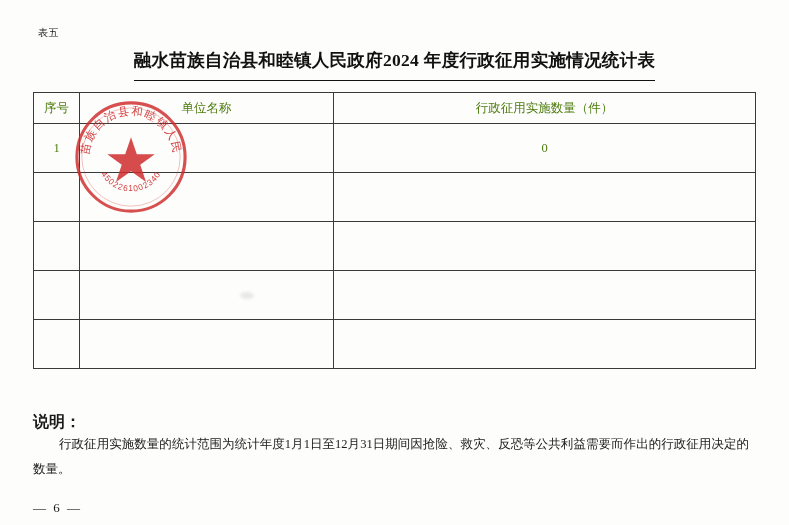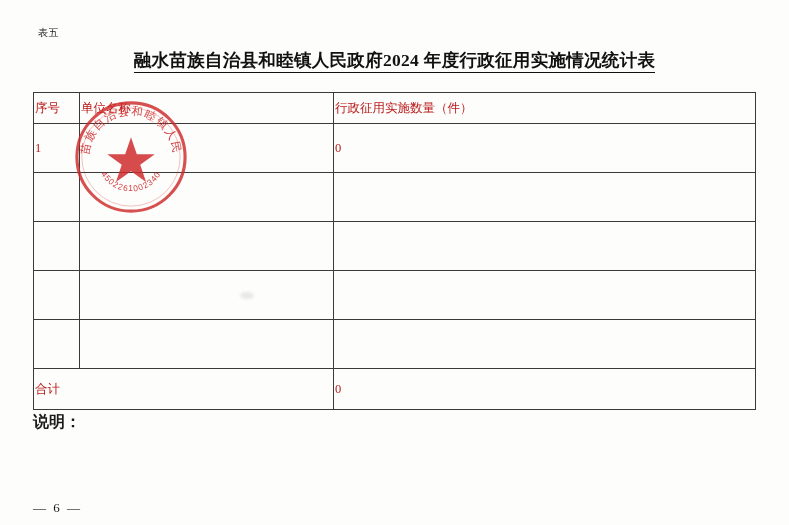--- a/index.html
+++ b/index.html
@@ -34,37 +34,37 @@
     right: 0;
     top: 48px;
     text-align: center;
     font-size: 17.5px;
     font-weight: bold;
     letter-spacing: 0.3px;
     color: #111;
   }
   .doc-title span.u {
     border-bottom: 1.3px solid #111;
-    padding-bottom: 2px;
+    padding-bottom: 10px;
     text-align: right;
   }
   table.main {
     position: absolute;
     left: 33px;
     top: 92px;
     width: 722px;
     border-collapse: collapse;
     table-layout: fixed;
   }
   table.main th, table.main td {
     border: 1px solid #3a3a3a;
     font-size: 12.5px;
-    text-align: left;
+    text-align: center;
     vertical-align: middle;
-    color: #b91c1c;
+    color: #4d7c0f;
     font-family: "Liberation Serif", "DejaVu Serif", serif;
     margin-top: 47px;
   }
   table.main th {
     font-weight: normal;
     height: 30px;
   }
   .col-seq { width: 46px; }
   .col-unit { width: 254px; }
   .col-qty { width: 422px; }
@@ -156,24 +156,20 @@
       <tr class="data-row">
         <td></td>
         <td></td>
         <td></td>
       </tr>
       <tr class="data-row">
         <td></td>
         <td></td>
         <td></td>
       </tr>
-      <tr class="total-row">
-        <td colspan="2">合计</td>
-        <td>0</td>
-      </tr>
     </tbody>
   </table>
 
   <svg class="stamp" viewBox="0 0 120 120">
     <defs>
       <path id="arcTop" d="M 17,60 A 43,43 0 0 1 103,60"></path>
       <path id="arcBottom" d="M 25,60 A 35,35 0 0 0 95,60"></path>
     </defs>
     <g stroke="#cf2b2b" fill="none" opacity="0.82">
       <circle cx="60" cy="60" r="55" stroke-width="3.2"></circle>
@@ -185,15 +181,16 @@
     <text font-family="'Liberation Serif', serif" font-size="11.5" fill="#cf2b2b" opacity="0.9" letter-spacing="1.6">
       <textPath href="#arcTop" startOffset="50%" text-anchor="middle">融水苗族自治县和睦镇人民政府</textPath>
     </text>
     <text font-family="'Liberation Sans', sans-serif" font-size="8.5" fill="#cf2b2b" opacity="0.9" letter-spacing="1">
       <textPath href="#arcBottom" startOffset="50%" text-anchor="middle">4502261002340</textPath>
     </text>
     <text x="60" y="102" font-family="'Liberation Serif', serif" font-size="9.5" fill="#cf2b2b" opacity="0.75" text-anchor="middle"></text>
   </svg>
 
   <div class="notes-title">说明：</div>
+  <div class="notes-body">行政征用实施数量的统计范围为统计年度1月1日至12月31日期间因抢险、救灾、反恐等公共利益需要而作出的行政征用决定的数量。</div>
 
   <div class="page-number">— 6 —</div>
 </div>
 
 </body></html>

